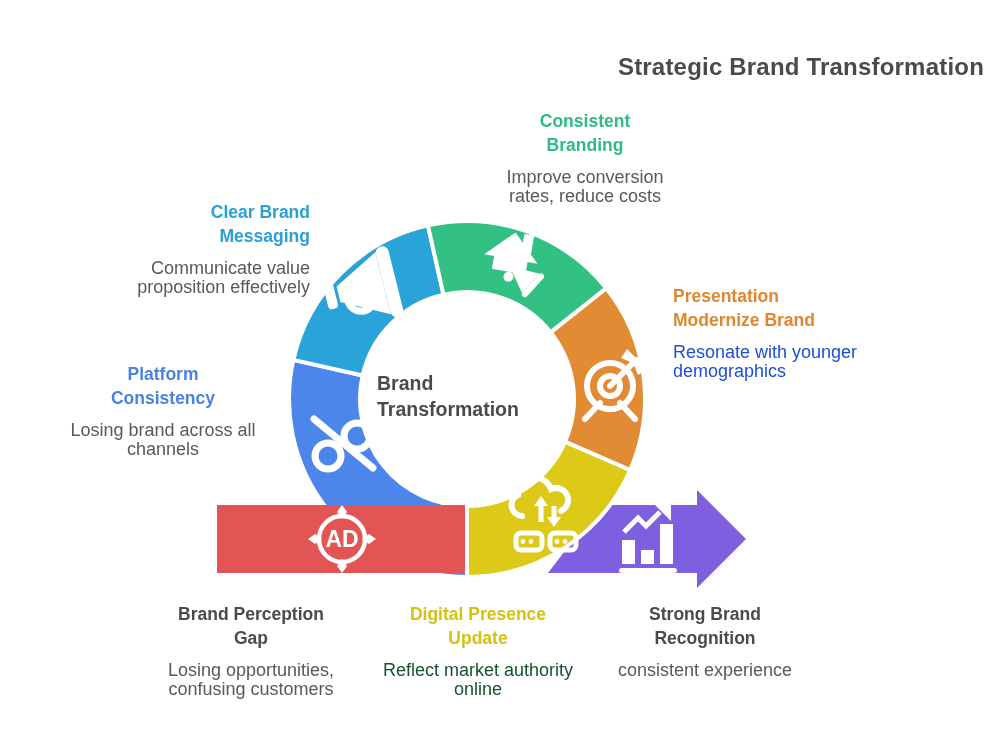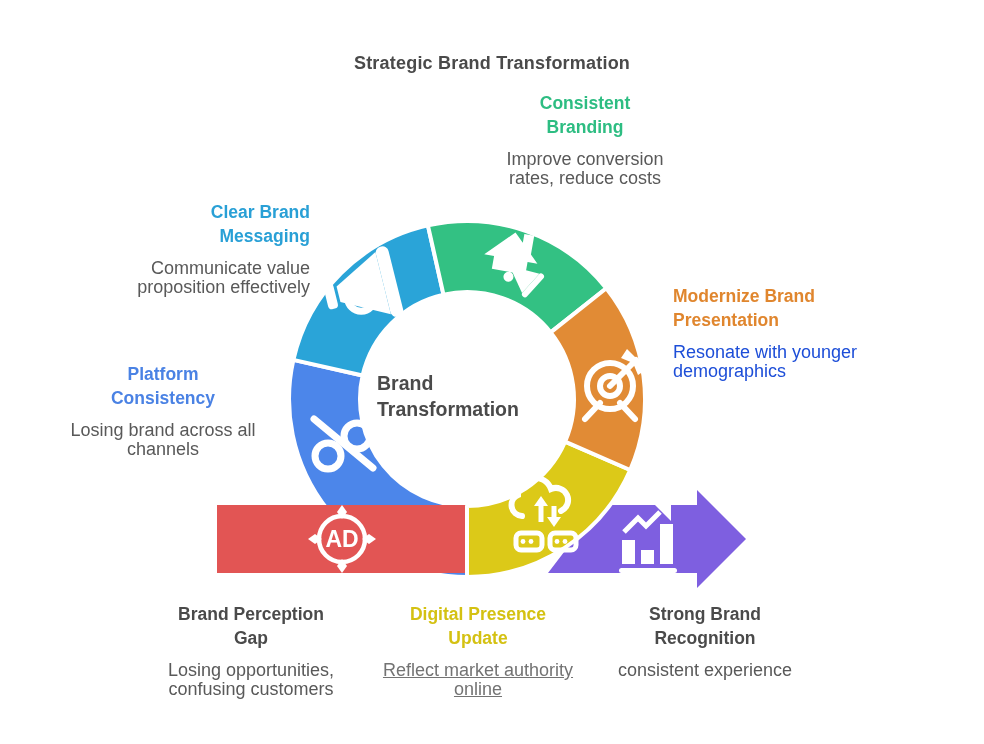--- a/index.html
+++ b/index.html
@@ -1,21 +1,21 @@
 <!DOCTYPE html>
 <html><head>
 <meta charset="utf-8">
 <style>
   html,body{margin:0;padding:0;background:#ffffff;}
   body{width:984px;height:744px;position:relative;overflow:hidden;
        font-family:"Liberation Sans","DejaVu Sans",sans-serif;}
   .stage{position:absolute;inset:0;width:984px;height:744px;}
   svg.art{position:absolute;left:0;top:0;}
-  .title{position:absolute;left:0;top:53px;width:984px;text-align:center;
-         font-size:18px;font-weight:bold;letter-spacing:0.2px;}
+  .title{position:absolute;left:0;top:53px;width:984px;text-align:right;
+         font-size:24px;font-weight:bold;letter-spacing:0.2px;}
   .node{position:absolute;}
   .node .heading{font-size:17.5px;font-weight:bold;line-height:24px;}
   .node .sub{font-size:18px;line-height:18.5px;margin-top:11px;}
   .align-c{text-align:center;}
   .align-r{text-align:right;}
   .align-l{text-align:left;}
   .center-label{position:absolute;left:377px;top:370px;width:180px;text-align:left;
                 font-size:19.5px;font-weight:bold;line-height:26px;}
   .ad-text{font-size:23px;font-weight:bold;font-family:"Liberation Sans","DejaVu Sans",sans-serif;}
 </style>
@@ -104,21 +104,21 @@
     </g>
   </svg>
 
   <div class="title" style="color: rgb(74, 74, 74);">Strategic Brand Transformation</div>
 
   <div class="center-label" style="color: rgb(74, 74, 74);">
     <div>Brand</div>
     <div>Transformation</div>
   </div>
 
-  <div class="node align-c" style="left:485px;top:91px;width:200px;">
+  <div class="node align-c" style="left:485px;top:109px;width:200px;">
     <div class="heading" style="color: rgb(45, 189, 130);">
       <div>Consistent</div>
       <div>Branding</div>
     </div>
     <div class="sub" style="color: rgb(89, 89, 89);">
       <div>Improve conversion</div>
       <div>rates, reduce costs</div>
     </div>
   </div>
 
@@ -139,22 +139,22 @@
       <div>Consistency</div>
     </div>
     <div class="sub" style="color: rgb(89, 89, 89);">
       <div>Losing brand across all</div>
       <div>channels</div>
     </div>
   </div>
 
   <div class="node align-l" style="left:673px;top:284px;width:220px;">
     <div class="heading" style="color: rgb(224, 134, 46);">
+      <div>Presentation</div>
       <div>Modernize Brand</div>
-      <div>Presentation</div>
     </div>
     <div class="sub" style="color: #1d4ed8;">
       <div>Resonate with younger</div>
       <div>demographics</div>
     </div>
   </div>
 
   <div class="node align-c" style="left:141px;top:602px;width:220px;">
     <div class="heading" style="color: rgb(74, 74, 74);">
       <div>Brand Perception</div>
@@ -164,21 +164,21 @@
       <div>Losing opportunities,</div>
       <div>confusing customers</div>
     </div>
   </div>
 
   <div class="node align-c" style="left:368px;top:602px;width:220px;">
     <div class="heading" style="color: rgb(212, 193, 18);">
       <div>Digital Presence</div>
       <div>Update</div>
     </div>
-    <div class="sub" style="color: #737373; text-decoration: underline;">
+    <div class="sub" style="color: #14532d;">
       <div>Reflect market authority</div>
       <div>online</div>
     </div>
   </div>
 
   <div class="node align-c" style="left:595px;top:602px;width:220px;">
     <div class="heading" style="color: rgb(74, 74, 74);">
       <div>Strong Brand</div>
       <div>Recognition</div>
     </div>

